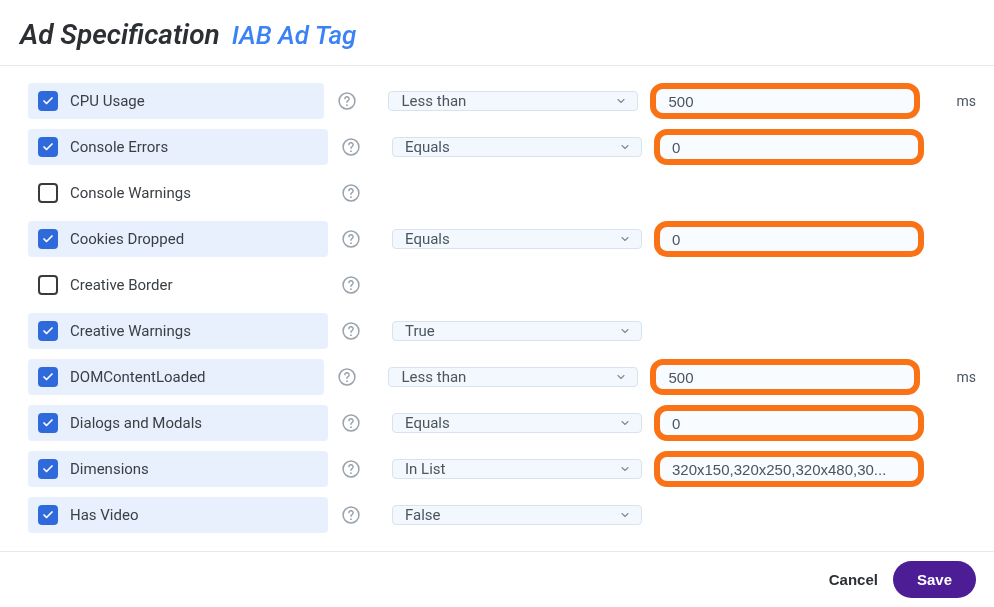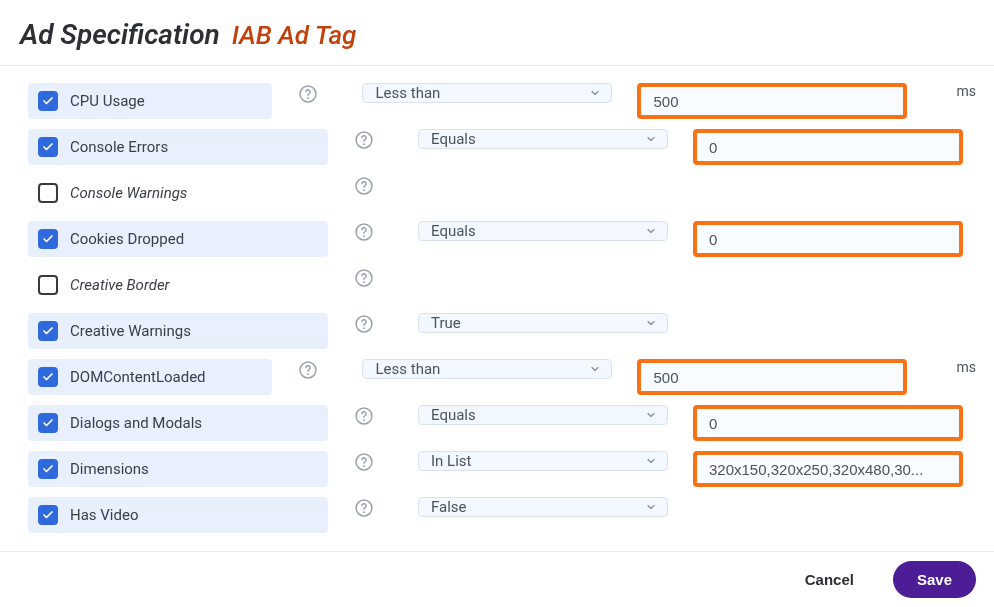--- a/index.html
+++ b/index.html
@@ -25,46 +25,45 @@
     font-style: italic;
   }
   .header-title {
     font-size: 28px;
     font-weight: 600;
     color: #2c2f33;
   }
   .header-sub {
     font-size: 26px;
     font-weight: 500;
-    color: #c2410c;
+    color: #3b82f6;
   }
   .rows {
     padding: 12px 18px 80px 28px;
   }
   .row {
     display: flex;
-    align-items: flex-start;
-    gap: 25px;
+    align-items: center;
+    gap: 12px;
     padding: 5px 0;
     min-height: 46px;
   }
   .chk-label {
     width: 300px;
     display: flex;
     align-items: center;
     gap: 12px;
     padding: 8px 10px;
     border-radius: 4px;
   }
   .chk-label.enabled {
     background: #e8f0fe;
   }
   .chk-label.disabled {
     background: #fff;
-    font-style: italic;
   }
   .chk {
     width: 20px;
     height: 20px;
     border-radius: 4px;
     display: inline-flex;
     align-items: center;
     justify-content: center;
     flex-shrink: 0;
   }
@@ -101,23 +100,23 @@
     justify-content: space-between;
     padding: 0 10px 0 12px;
     color: #4a5560;
     font-size: 15px;
     cursor: pointer;
     flex-shrink: 0;
   }
   .value-input {
     width: 270px;
     height: 36px;
-    border: 4px solid #f97316;
+    border: 6px solid #f97316;
     background: #f8fbff;
-    border-radius: 4px;
+    border-radius: 13px;
     padding: 0 12px;
     color: #4a5560;
     font-size: 15px;
     outline: none;
     flex-shrink: 0;
   }
   .unit {
     font-size: 14px;
     color: #4a5560;
     margin-left: 24px;
@@ -126,21 +125,21 @@
     position: absolute;
     bottom: 0;
     left: 0;
     right: 0;
     height: 56px;
     background: #fff;
     border-top: 1px solid #e6e8ea;
     display: flex;
     align-items: center;
     justify-content: flex-end;
-    gap: 31px;
+    gap: 7px;
     padding: 0 18px;
   }
   .btn-cancel {
     background: transparent;
     border: none;
     color: #2c2f33;
     font-size: 15px;
     font-weight: 600;
     cursor: pointer;
     padding: 8px 8px;

